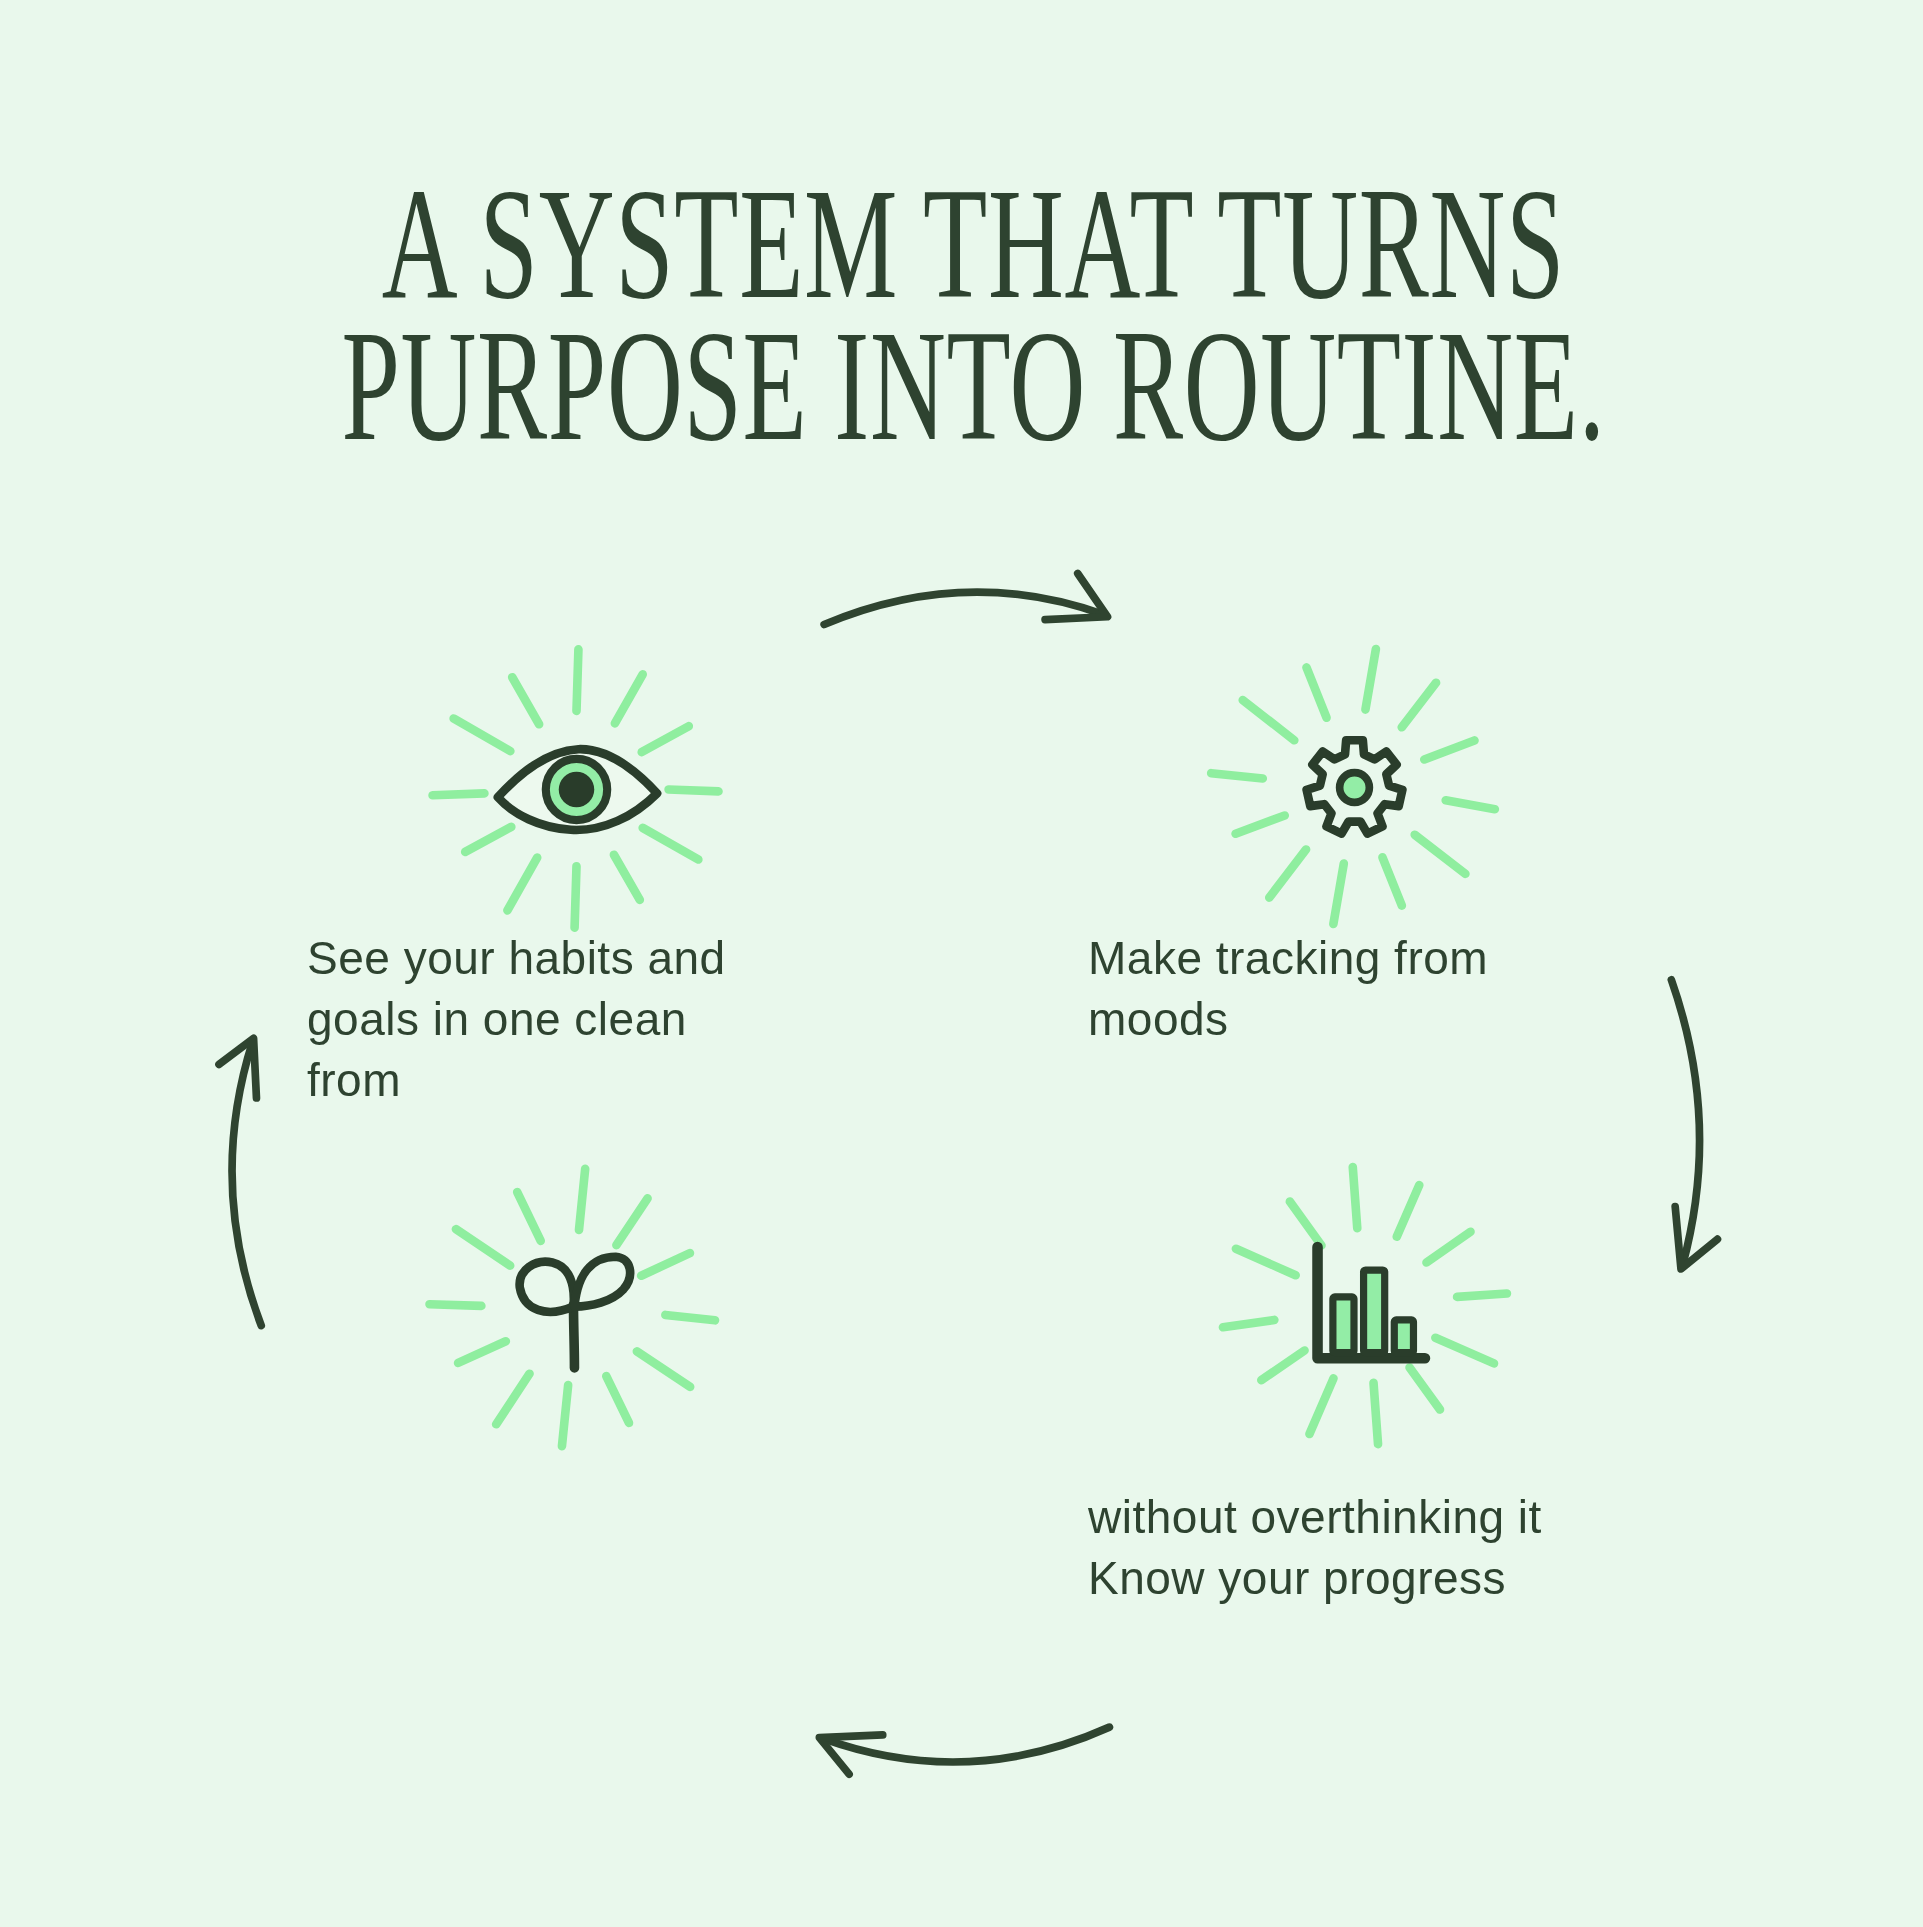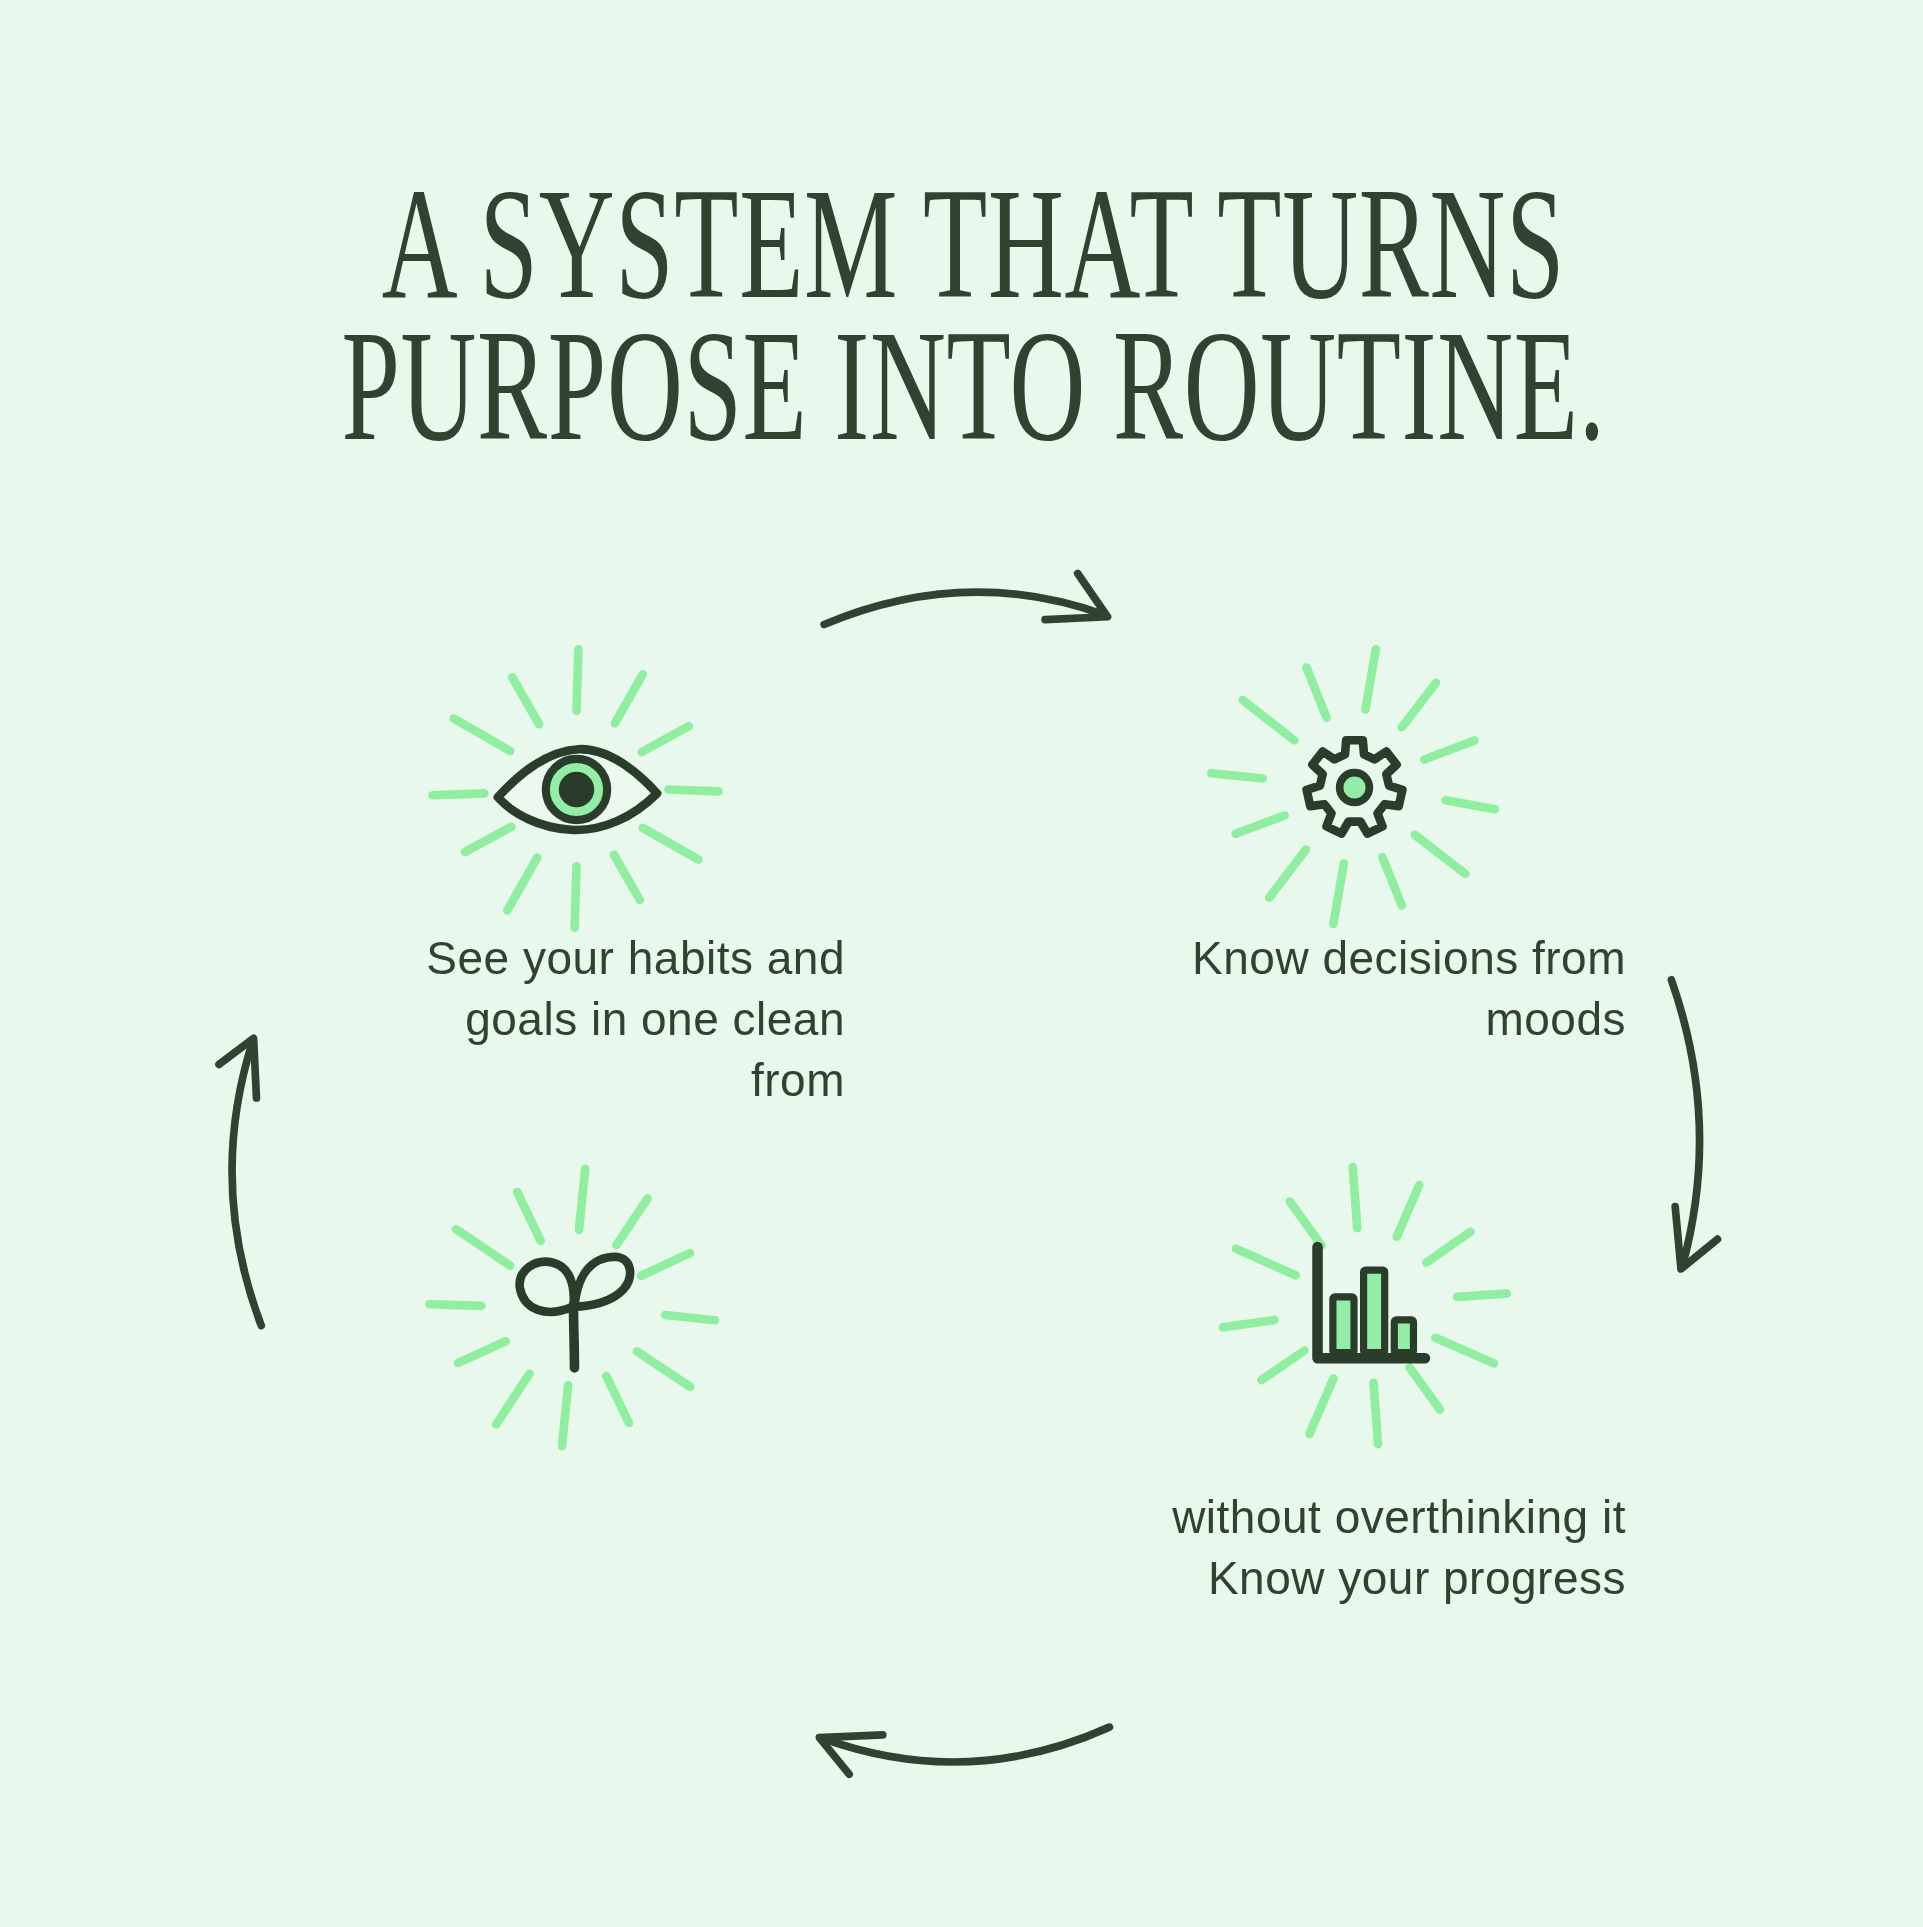--- a/index.html
+++ b/index.html
@@ -33,21 +33,21 @@
   .icon-wrap svg{display:block;width:307px;height:307px;overflow:visible;}
   .pos-eye{left:423px;top:636px;}
   .pos-gear{left:1201px;top:634px;}
   .pos-sprout{left:420px;top:1155px;}
   .pos-chart{left:1212px;top:1153px;}
   .ray{stroke:#8fee9f;stroke-width:9;stroke-linecap:round;fill:none;}
   .ink{stroke:#2a3d2b;fill:none;stroke-linejoin:round;stroke-linecap:round;}
   
   .caption{
     position:absolute;width:538px;
-    text-align:right;
+    text-align:left;
     font-size:46px;line-height:61px;
     color:#2e4330;
     letter-spacing:0.5px;
   }
   .cap-1{left:307px;top:928px;}
   .cap-2{left:1088px;top:928px;}
   .cap-3{left:307px;top:1487px;}
   .cap-4{left:1088px;top:1487px;}
   .caption span{display:block;}
   
@@ -171,21 +171,21 @@
     </svg>
   </div>
 
   <div class="caption cap-1">
     <span>See your habits and</span>
     <span>goals in one clean</span>
     <span>from</span>
   </div>
 
   <div class="caption cap-2">
-    <span>Know decisions from</span>
+    <span>Make tracking from</span>
     <span>moods</span>
   </div>
 
 
   <div class="caption cap-4">
     <span>without overthinking it</span>
     <span>Know your progress</span>
   </div>
 
 </div>

